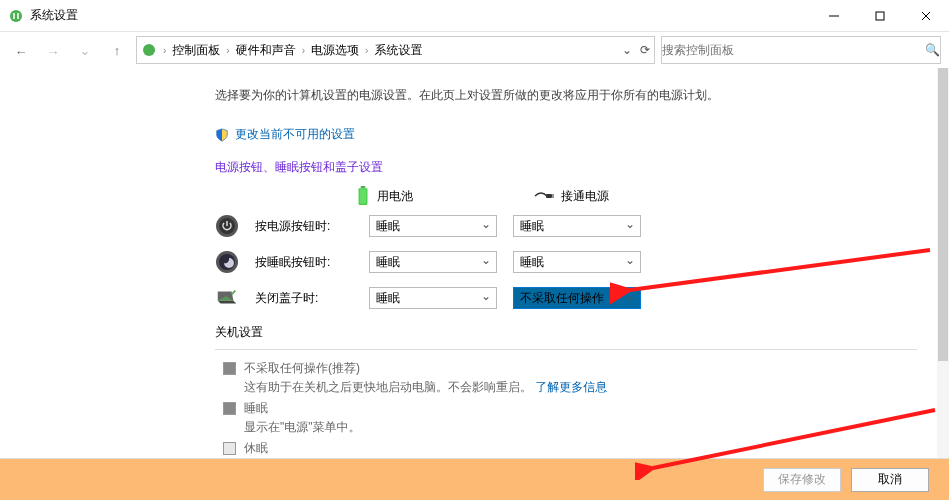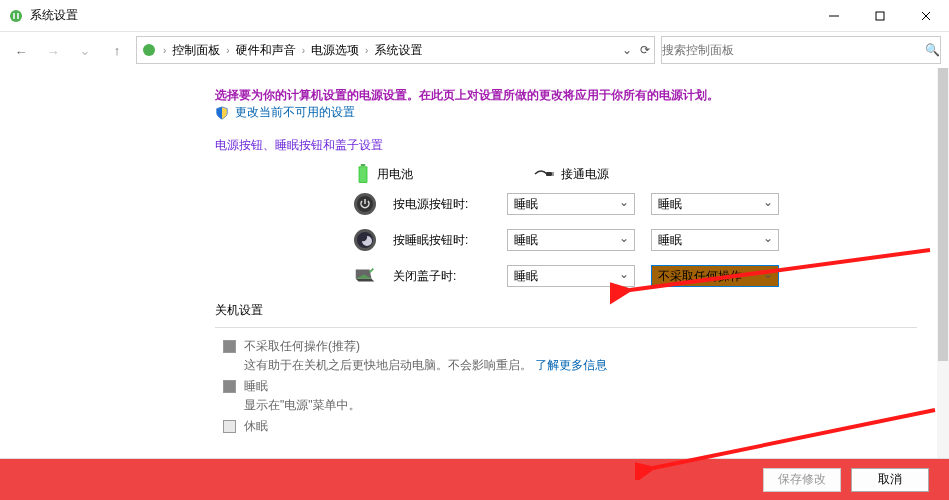--- a/index.html
+++ b/index.html
@@ -18,48 +18,48 @@
   .addr-icon { width: 16px; height: 16px; }
   .addr-sep { color: #888; font-size: 10px; margin: 0 2px; }
   .addr-part { cursor: pointer; }
   .addr-tail { margin-left: auto; display: flex; gap: 8px; align-items: center; color: #555; }
   .search-bar { width: 280px; height: 28px; border: 1px solid #ccc; display: flex; align-items: center; padding: 0 0; font-size: 12px; color: #888; background: #fff; }
   .search-bar input { border: none; outline: none; flex: 1; font-size: 12px; }
   .search-icon { color: #888; }
   
   .content { position: absolute; top: 68px; left: 0; right: 12px; bottom: 42px; overflow: hidden; padding: 18px 20px 0 215px; }
   .heading { color: #0063b1; font-size: 15px; font-weight: 400; margin-bottom: 10px; }
-  .subtext { font-size: 12px; color: #a21caf; margin-bottom: 0; line-height: 1.5; font-weight: bold; }
+  .subtext { font-size: 12px; color: #404040; margin-bottom: 22px; line-height: 1.5; }
   .shield-row { display: flex; align-items: center; gap: 6px; font-size: 12px; margin-bottom: 16px; }
   .shield-row svg { width: 14px; height: 14px; }
   .link { color: #0063b1; cursor: pointer; }
   
   .section-label { font-size: 12px; color: #6d28d9; margin-bottom: 10px; }
   
   .col-headers { display: flex; align-items: center; gap: 10px; margin-bottom: 8px; padding-left: 140px; }
   .col-h { display: flex; align-items: center; gap: 6px; font-size: 12px; width: 160px; }
   .col-h.right { margin-left: 8px; }
   
-  .setting-row { display: flex; align-items: center; gap: 16px; margin-bottom: 12px; justify-content: center; }
+  .setting-row { display: flex; align-items: center; gap: 16px; margin-bottom: 12px; }
   .row-icon { width: 24px; height: 24px; display: flex; align-items: center; justify-content: center; }
   .row-label { font-size: 12px; width: 98px; }
   .sel { width: 128px; height: 22px; border: 1px solid #bbb; font-size: 12px; padding: 0 16px 0 6px; display: flex; align-items: center; position: relative; background: #fff; cursor: pointer; }
   .sel::after { content: "⌄"; position: absolute; right: 5px; color: #555; font-size: 12px; top: 1px; }
-  .sel.highlight { border: 1px solid #0078d7; background: #a16207; }
+  .sel.highlight { border: 1px solid #0078d7; background: #0369a1; }
   
   .shutdown-group { margin-top: 14px; }
   .group-title { font-size: 12px; border-bottom: 1px solid #ddd; padding-bottom: 8px; margin-bottom: 10px; }
   .chk-row { display: flex; align-items: flex-start; gap: 8px; margin-bottom: 4px; font-size: 12px; margin-left: 8px; }
   .chk { width: 13px; height: 13px; border: 1px solid #999; background: #e8e8e8; margin-top: 2px; flex-shrink: 0; }
   .chk.checked { background: #888; }
   .chk-body { display: flex; flex-direction: column; gap: 2px; color: #666; }
   .chk-body .main { color: #666; }
   .chk-body .desc { color: #666; }
   
-  .button-bar { position: absolute; bottom: 0; left: 0; right: 0; height: 42px; background: #ef4444; border-top: 1px solid #ddd; display: flex; align-items: center; justify-content: flex-end; padding-right: 20px; gap: 10px; }
+  .button-bar { position: absolute; bottom: 0; left: 0; right: 0; height: 42px; background: #fdba74; border-top: 1px solid #ddd; display: flex; align-items: center; justify-content: flex-end; padding-right: 20px; gap: 10px; }
   .btn { min-width: 78px; height: 24px; font-size: 12px; border: 1px solid #aaa; background: #fdfdfd; display: flex; align-items: center; justify-content: center; cursor: pointer; }
   .btn.disabled { color: #999; border-color: #ccc; cursor: default; }
   
   .scrollbar { position: absolute; right: 0; top: 68px; bottom: 42px; width: 12px; background: #f5f5f5; }
   .scroll-thumb { position: absolute; top: 0; left: 1px; right: 1px; height: 75%; background: #ccc; }
   
   .arrow-red { position: absolute; pointer-events: none; }
 </style>
 </head>
 <body>

